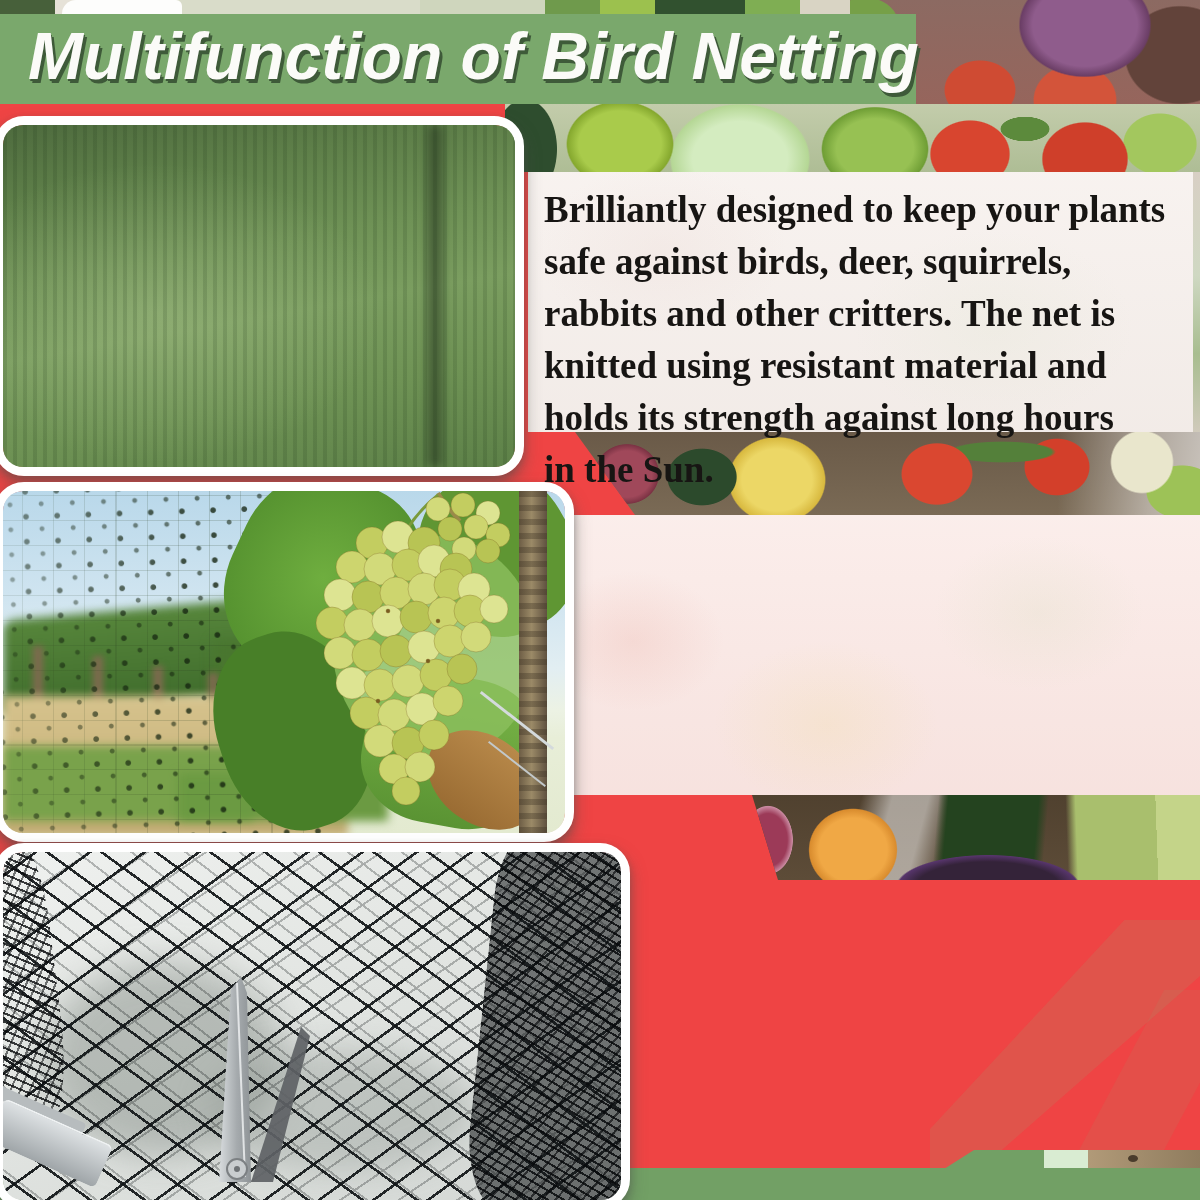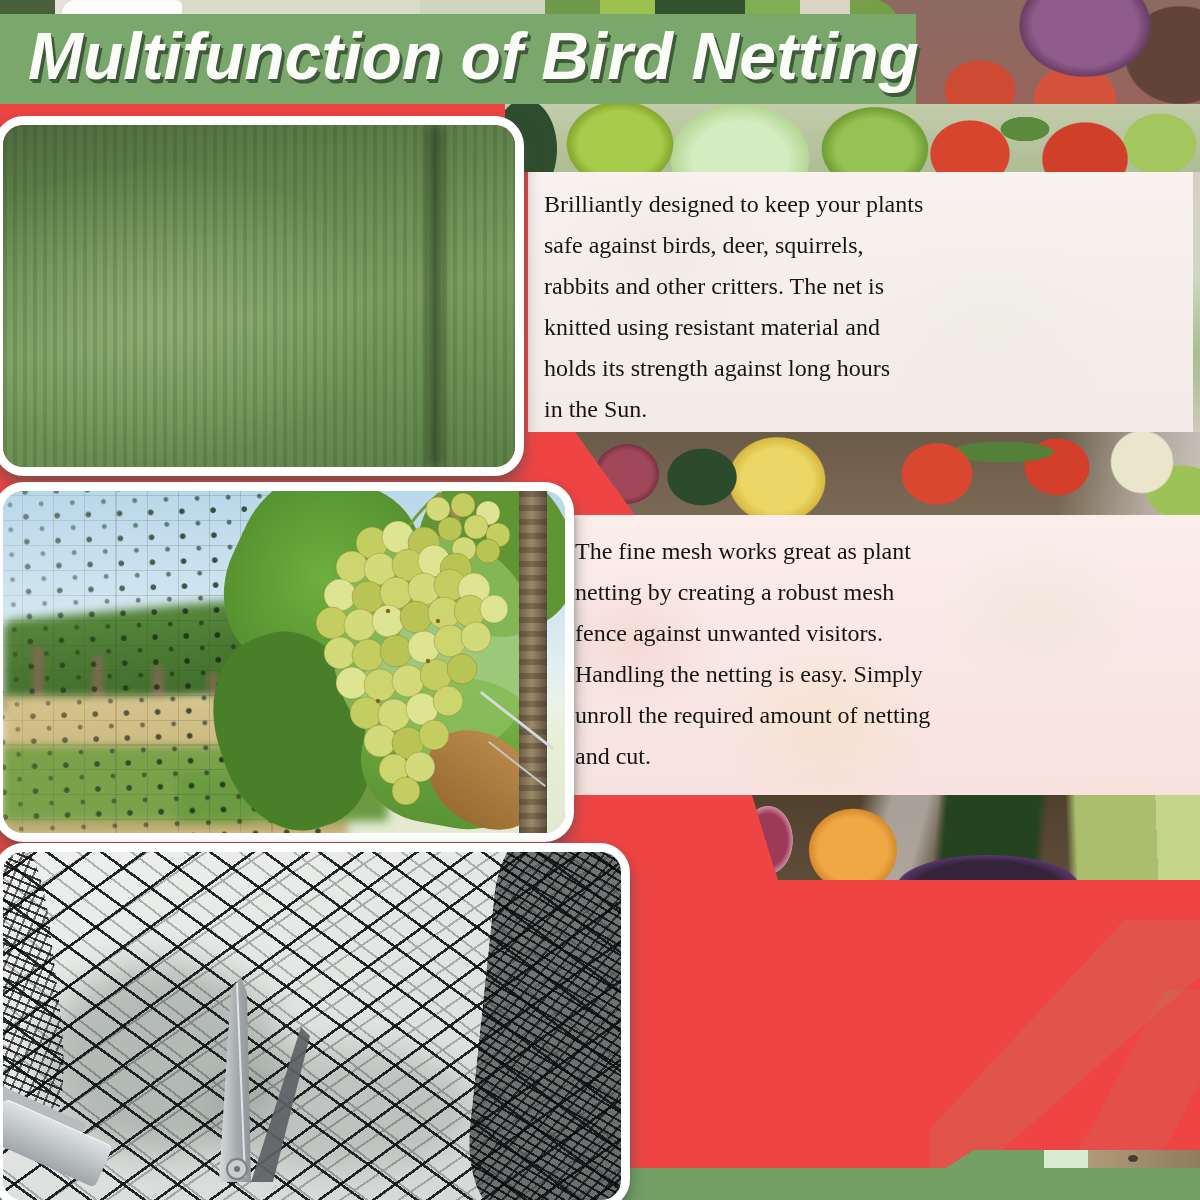--- a/index.html
+++ b/index.html
@@ -138,21 +138,21 @@
       repeating-linear-gradient(-55deg,rgba(8,10,12,.65) 0 2px,transparent 2px 10px),
       rgba(20,23,25,.55);}
   .ph3-dense-l{position:absolute;left:-18px;top:-10px;width:72px;height:290px;transform:rotate(-7deg);border-radius:0 30% 40% 0;
     background:
       repeating-linear-gradient(30deg,rgba(8,10,12,.8) 0 2px,transparent 2px 8px),
       repeating-linear-gradient(-60deg,rgba(8,10,12,.55) 0 2px,transparent 2px 9px);}
   .ph3-handle2{position:absolute;left:-10px;top:252px;width:95px;height:13px;background:#b7bcbe;transform:rotate(24deg);border-radius:4px;}
   .ph3-handle1{position:absolute;left:-12px;top:268px;width:118px;height:44px;background:linear-gradient(180deg,#dde1e3,#9fa5a8);transform:rotate(24deg);border-radius:6px;border-top:2px solid #eef1f2;}
 
   
-  .para{position:absolute;font-family:"Liberation Serif",serif;font-size:24px;line-height:41px;color:#171513;white-space:pre;}
+  .para{position:absolute;font-family:"Liberation Serif",serif;font-size:37px;line-height:52px;color:#171513;white-space:pre;font-weight:bold;}
   .para1{left:544px;top:184px;}
   .para2{left:575px;top:531px;}
   .para3{left:645px;top:927px;}
 </style>
 </head>
 <body>
 
 <div class="canvas">
 
   <div class="abs veg-top"></div>
@@ -354,20 +354,14 @@
       </svg>
     </div>
   </div>
 
   <div class="para para1">Brilliantly designed to keep your plants
 safe against birds, deer, squirrels,
 rabbits and other critters. The net is
 knitted using resistant material and
 holds its strength against long hours
 in the Sun.</div>
-  <div class="para para2">The fine mesh works great as plant
-netting by creating a robust mesh
-fence against unwanted visitors.
-Handling the netting is easy. Simply
-unroll the required amount of netting
-and cut.</div>
 
 </div>
 
 </body></html>

